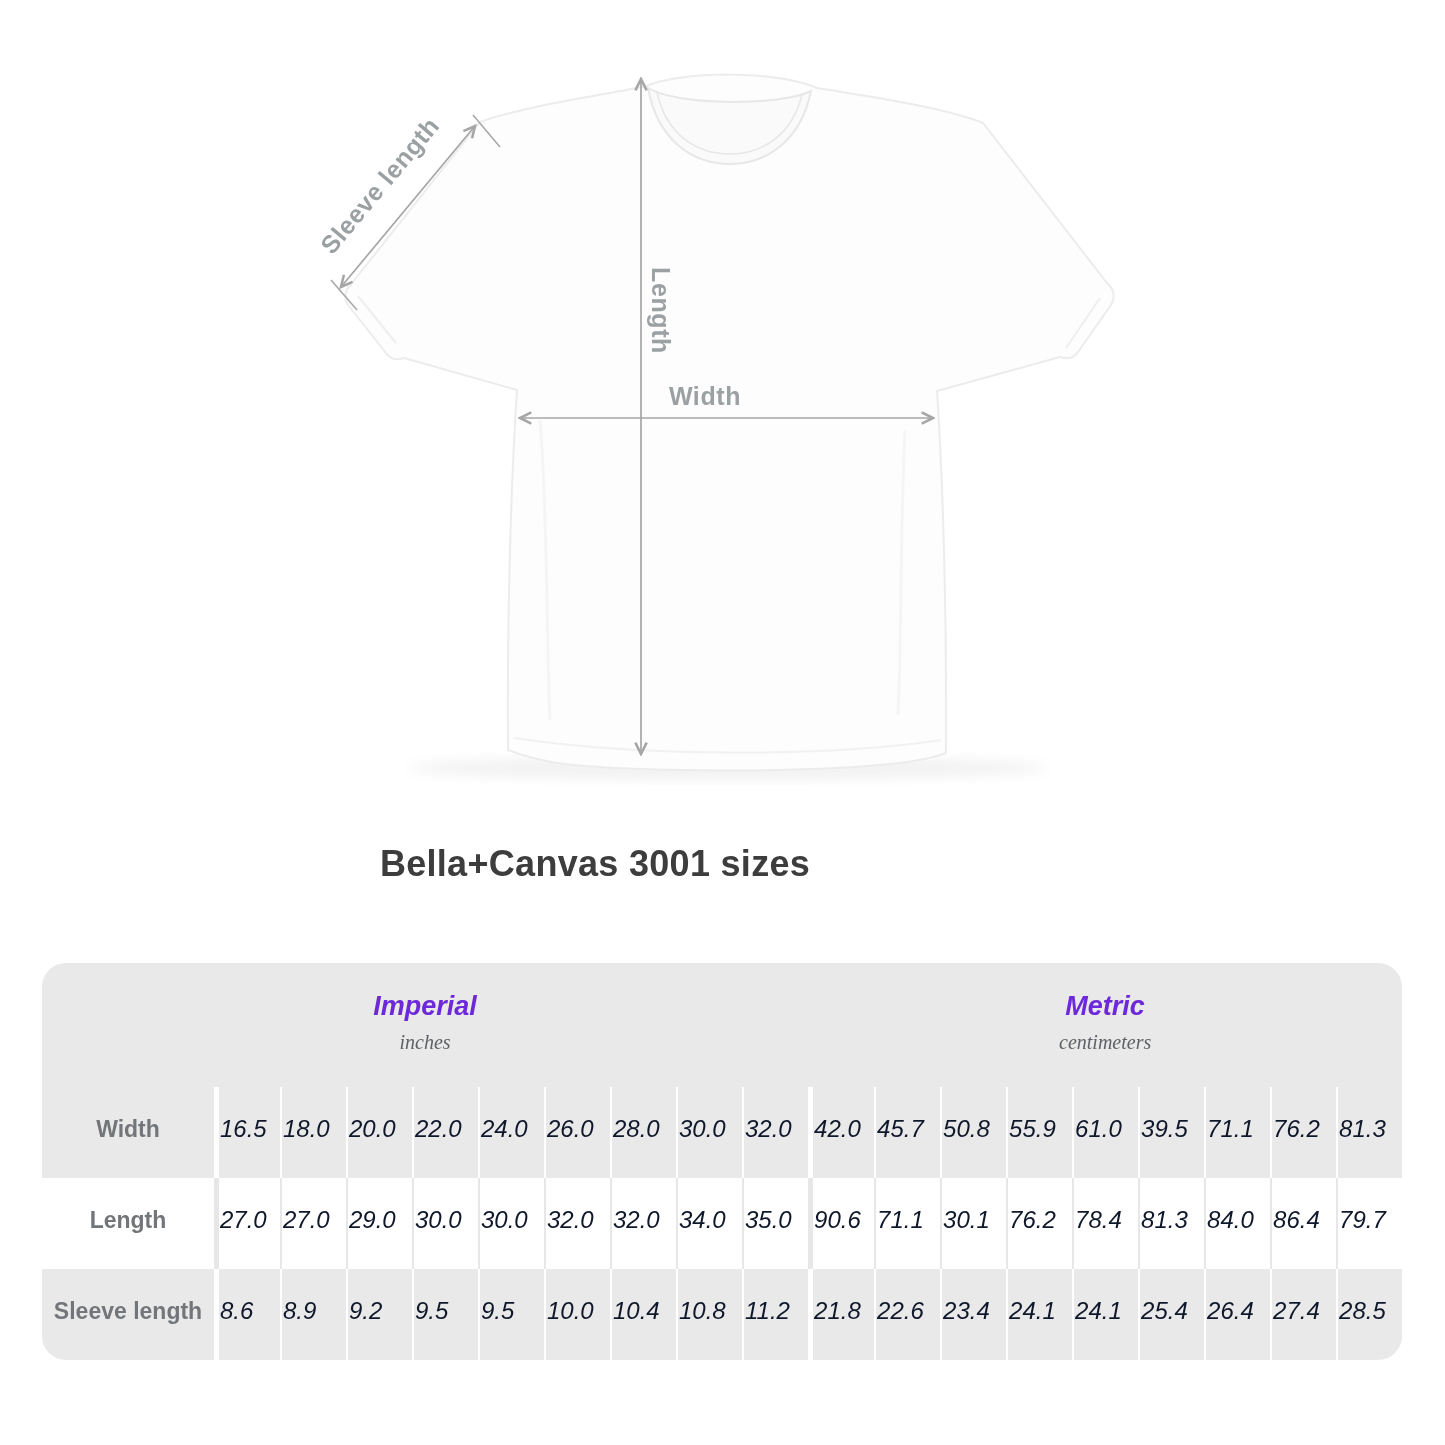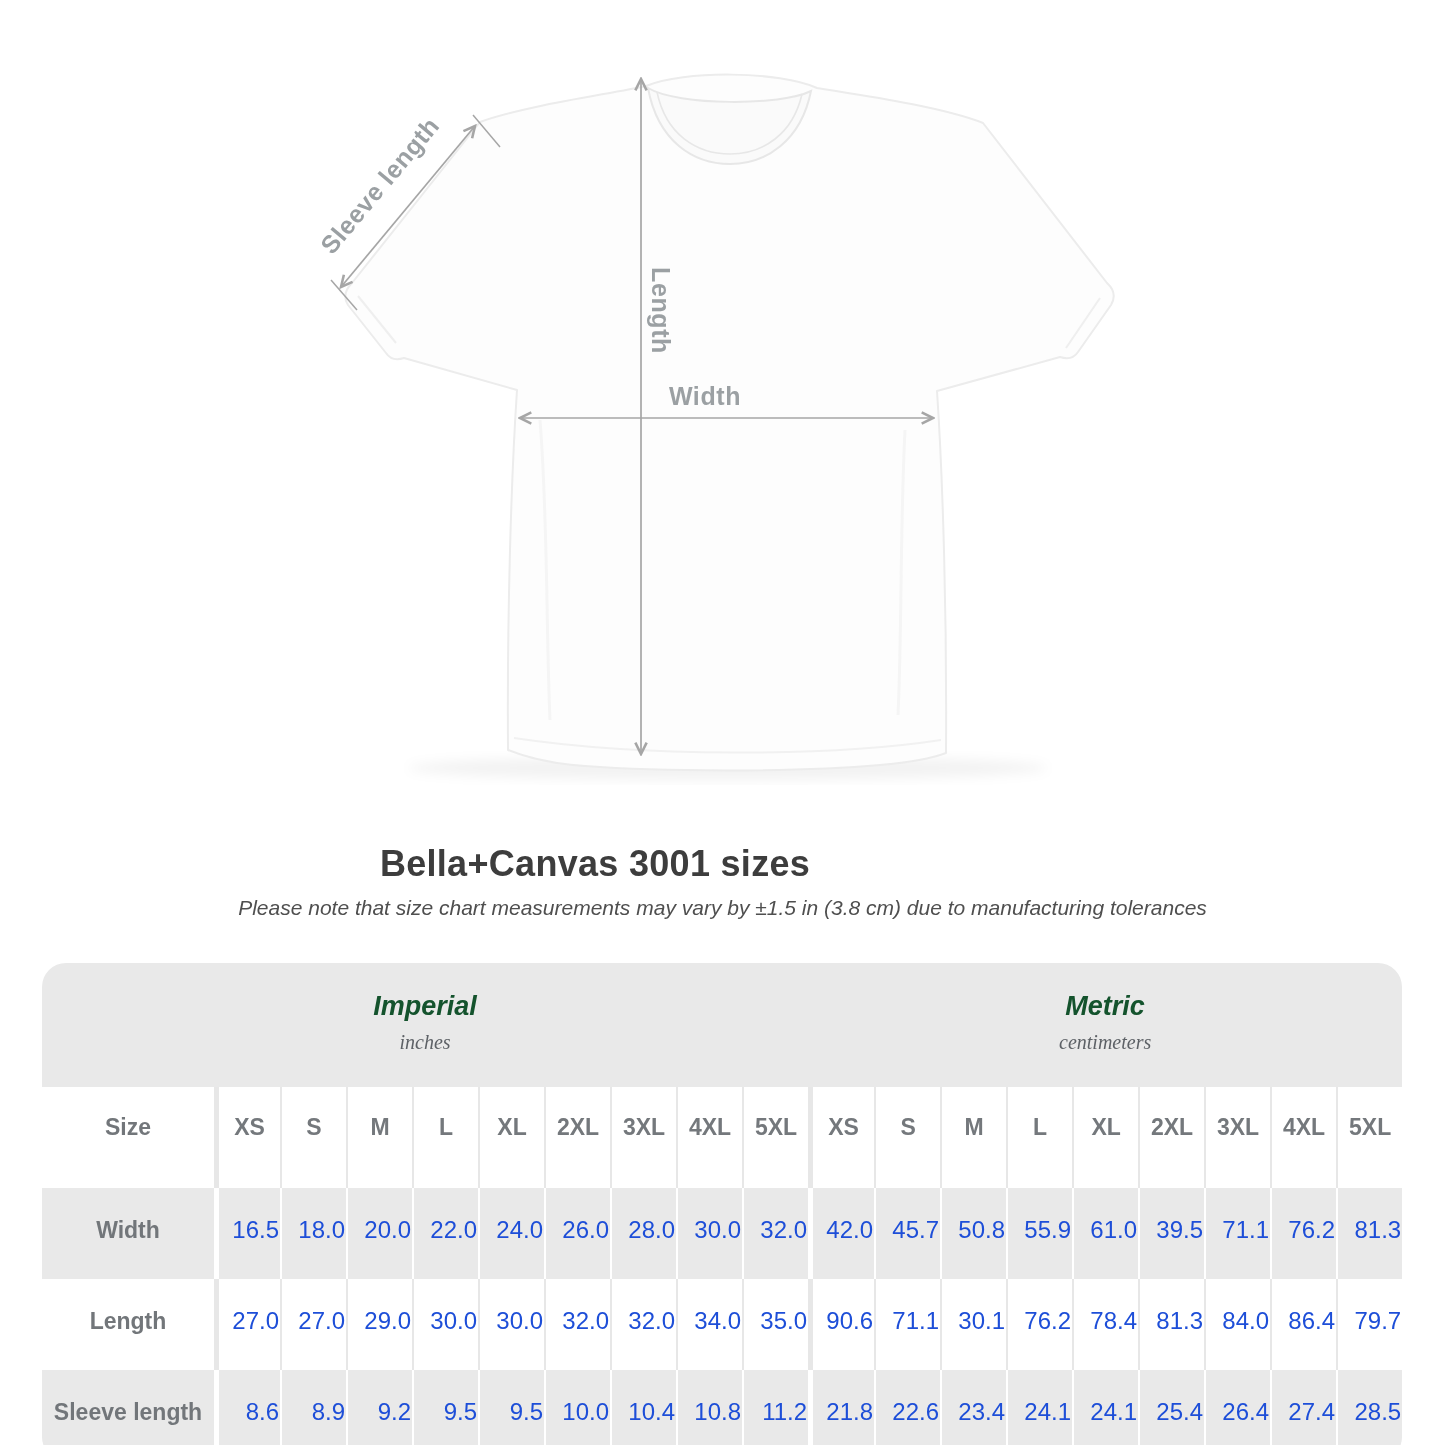--- a/index.html
+++ b/index.html
@@ -22,33 +22,33 @@
 
   
   .table-wrap { position:absolute; top:963px; left:42px; width:1360px; }
   table.sizechart { border-collapse:separate; border-spacing:0; table-layout:fixed; width:1360px; }
   col.c-label { width:172px; }
   col.c-val { width:66px; }
 
   .unit-cell { background:#e9e9e9; height:117px; vertical-align:middle; text-align:center; padding-bottom:6px; }
   .unit-cell.first { border-top-left-radius:24px; }
   .unit-cell.last  { border-top-right-radius:24px; }
-  .unit-name { font-style:italic; font-weight:bold; font-size:27px; color:#14532d; margin-bottom:9px; }
+  .unit-name { font-style:italic; font-weight:bold; font-size:27px; color:#6d28d9; margin-bottom:9px; }
   .unit-sub  { font-style:italic; font-size:20px; color:#5d6166;font-family:Liberation Serif, serif; }
 
   tr.r-white { --sep:#e7e7e7; }
   tr.r-gray  { --sep:#ffffff; }
   tr.r-gray th, tr.r-gray td { background:#e9e9e9; }
 
   .head-row th { height:78px; vertical-align:middle; padding-bottom:22px; }
   .data-row th, .data-row td { height:82px; vertical-align:middle; padding-bottom:8px; }
 
   th.label-cell { font-weight:bold; font-size:23px; color:#72767a; text-align:center; }
   .head-row th.val { font-weight:bold; font-size:23px; color:#74787c; text-align:center; }
-  td.val { font-weight:normal; font-size:24px; color:#1d4ed8; text-align:right; }
+  td.val { font-weight:normal; font-size:24px; color:#0f172a; text-align:left;font-style:italic; }
 
   th.val, td.val { border-left:2px solid var(--sep); }
   th.val.thick, td.val.thick { border-left-width:5px; }
 
   tr.data-row:last-child th.label-cell { border-bottom-left-radius:24px; }
   tr.data-row:last-child td:last-child { border-bottom-right-radius:24px; }
 </style>
 </head>
 <body>
 
@@ -102,21 +102,20 @@
       <line x1="473" y1="115" x2="500" y2="147" stroke="#a6a6a6" stroke-width="1.5"></line>
       <line x1="331" y1="280" x2="357" y2="310" stroke="#a6a6a6" stroke-width="1.5"></line>
     </svg>
 
     <div class="dim-label dim-sleeve">Sleeve length</div>
     <div class="dim-label dim-length">Length</div>
     <div class="dim-label dim-width">Width</div>
   </div>
 
   <div class="title">Bella+Canvas 3001 sizes</div>
-  <div class="subtitle">Please note that size chart measurements may vary by ±1.5 in (3.8 cm) due to manufacturing tolerances</div>
 
   <div class="table-wrap">
       <table class="sizechart">
         <colgroup>
           <col class="c-label">
           <col class="c-val">
           <col class="c-val">
           <col class="c-val">
           <col class="c-val">
           <col class="c-val">
@@ -137,41 +136,20 @@
         <tbody>
           <tr class="unit-row">
             <td class="unit-cell first" colspan="10">
               <div class="unit-name">Imperial</div>
               <div class="unit-sub">inches</div>
             </td>
             <td class="unit-cell last" colspan="9">
               <div class="unit-name">Metric</div>
               <div class="unit-sub">centimeters</div>
             </td>
-          </tr>
-          <tr class="r-white head-row">
-            <th class="label-cell">Size</th>
-            <th class="val thick">XS</th>
-            <th class="val">S</th>
-            <th class="val">M</th>
-            <th class="val">L</th>
-            <th class="val">XL</th>
-            <th class="val">2XL</th>
-            <th class="val">3XL</th>
-            <th class="val">4XL</th>
-            <th class="val">5XL</th>
-            <th class="val thick">XS</th>
-            <th class="val">S</th>
-            <th class="val">M</th>
-            <th class="val">L</th>
-            <th class="val">XL</th>
-            <th class="val">2XL</th>
-            <th class="val">3XL</th>
-            <th class="val">4XL</th>
-            <th class="val">5XL</th>
           </tr>
           <tr class="r-gray data-row">
             <th class="label-cell">Width</th>
             <td class="val thick">16.5</td>
             <td class="val">18.0</td>
             <td class="val">20.0</td>
             <td class="val">22.0</td>
             <td class="val">24.0</td>
             <td class="val">26.0</td>
             <td class="val">28.0</td>

